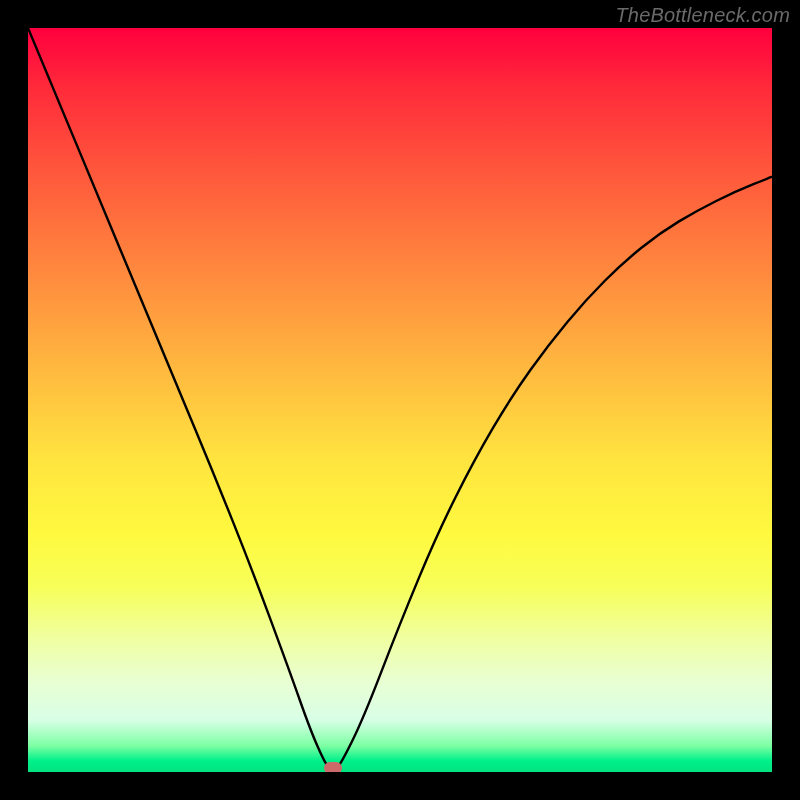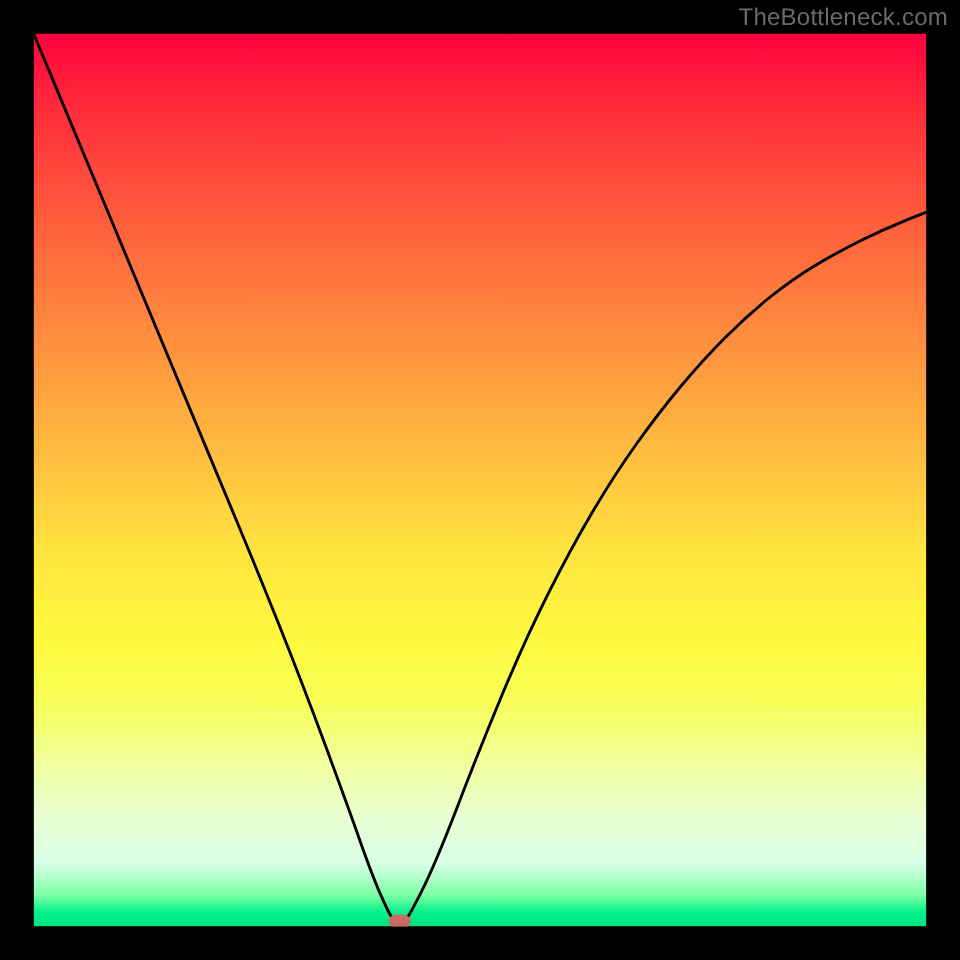--- a/index.html
+++ b/index.html
@@ -21,20 +21,21 @@
   .watermark {
     position: absolute;
     top: 4px;
     right: 10px;
     color: #6a6a6a;
     font-size: 20px;
     font-weight: 500;
     letter-spacing: 0.2px;
     z-index: 5;
     user-select: none;
+    font-style: italic;
   }
   .plot-area {
     position: absolute;
     left: 28px;
     top: 28px;
     width: 744px;   
     height: 744px;
     overflow: hidden;
   }
   .gradient-bg {

